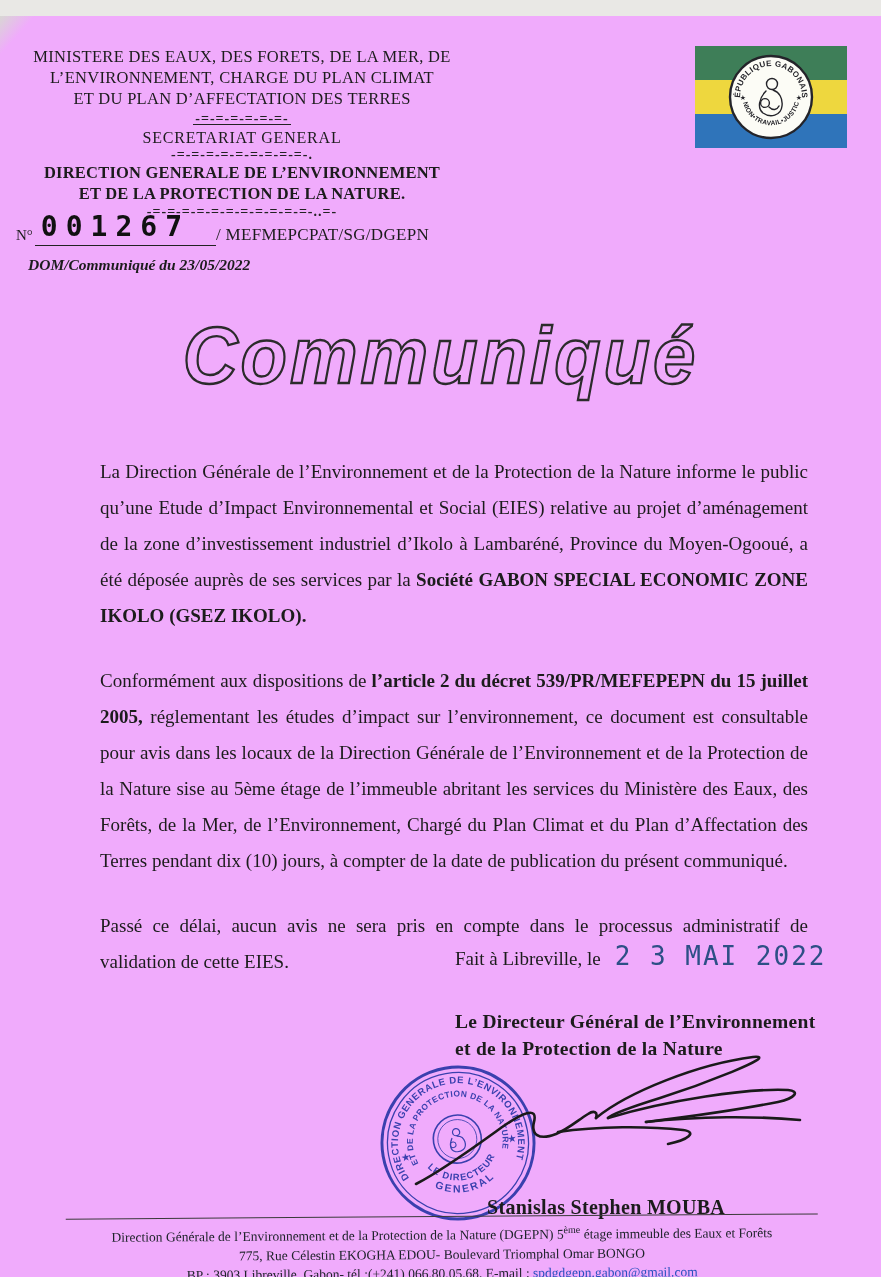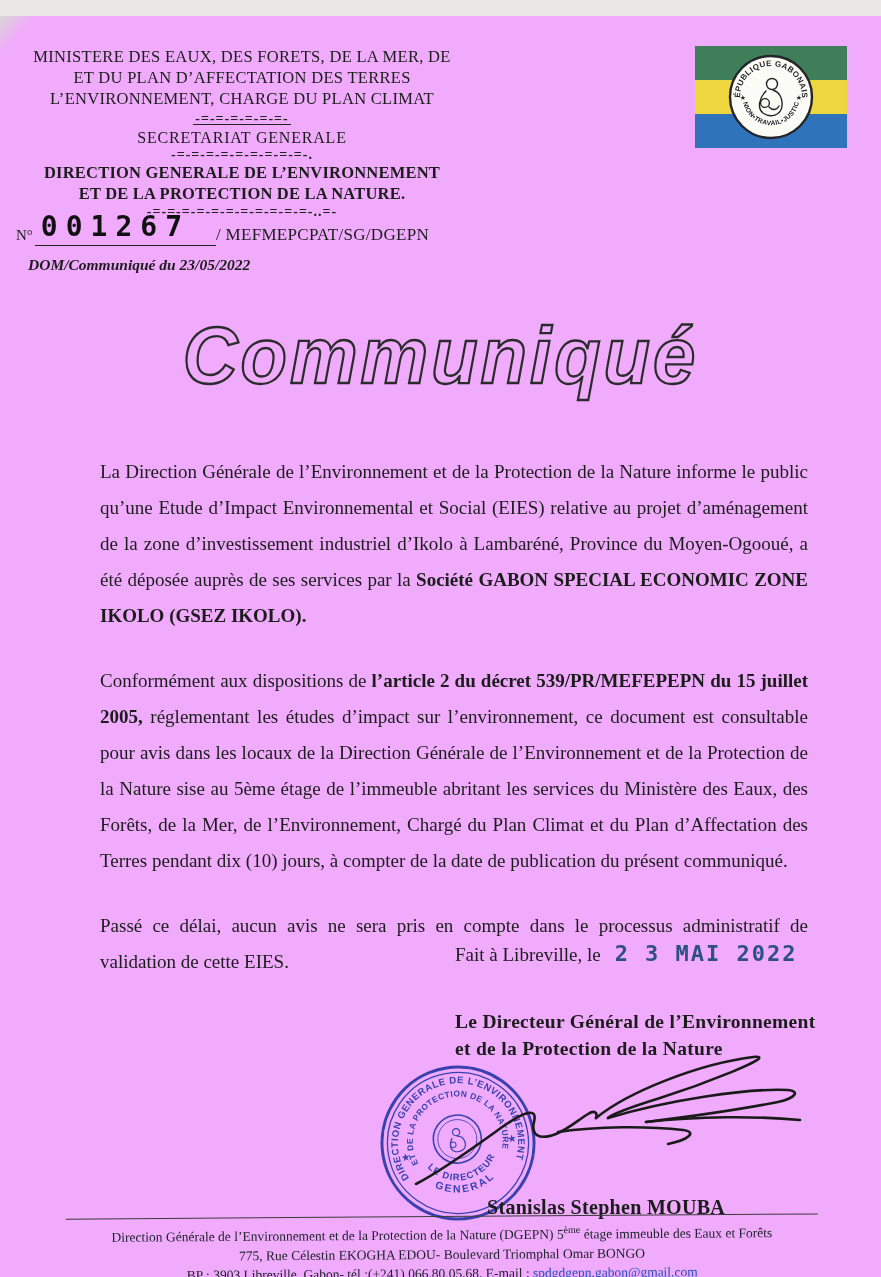--- a/index.html
+++ b/index.html
@@ -45,21 +45,21 @@
   }
   
   .body-text{position:absolute;top:438px;left:100px;width:708px;}
   .body-text p{
     margin:0 0 29px 0;font-size:19px;line-height:36px;text-align:justify;
   }
   .b{font-weight:bold;}
   
   .place-date{position:absolute;top:925px;left:455px;font-size:19px;white-space:nowrap;}
   .date-stamp{
-    font-family:"DejaVu Sans Mono",monospace;font-weight:bold;font-size:22px;
+    font-family:"DejaVu Sans Mono",monospace;font-weight:normal;font-size:26px;
     color:#2d4f86;letter-spacing:2px;margin-left:14px;
   }
   .signer-title{position:absolute;top:992px;left:455px;font-size:19.5px;font-weight:bold;line-height:27px;letter-spacing:.3px;}
   .stamp-wrap{position:absolute;top:1046px;left:378px;width:160px;height:162px;transform:rotate(-10deg);opacity:.92;}
   .signature-wrap{position:absolute;top:1032px;left:398px;width:430px;height:150px;}
   .signer-name{position:absolute;top:1180px;left:487px;font-size:20px;font-weight:bold;letter-spacing:.3px;}
   
   .footer{
     position:absolute;top:1200px;left:66px;width:752px;text-align:center;
     border-top:1.5px solid #3a3a3a;padding-top:4px;
@@ -70,24 +70,24 @@
   .footer sup{font-size:10px;}
 </style>
 </head>
 <body>
 
 <div class="page">
   <div class="crease"></div>
 
   <div class="letterhead">
     <div class="ministry-line">MINISTERE DES EAUX, DES FORETS, DE LA MER, DE</div>
+    <div class="ministry-line">L’ENVIRONNEMENT, CHARGE DU PLAN CLIMAT</div>
     <div class="ministry-line">ET DU PLAN D’AFFECTATION DES TERRES</div>
-    <div class="ministry-line">L’ENVIRONNEMENT, CHARGE DU PLAN CLIMAT</div>
     <div><span class="sep sep1">-=-=-=-=-=-=-</span></div>
-    <div class="secretariat">SECRETARIAT GENERALE</div>
+    <div class="secretariat">SECRETARIAT GENERAL</div>
     <div class="sep">-=-=-=-=-=-=-=-=-=-.</div>
     <div class="direction-line">DIRECTION GENERALE DE L’ENVIRONNEMENT</div>
     <div class="direction-line">ET DE LA PROTECTION DE LA NATURE.</div>
     <div class="sep">-=-=-=-=-=-=-=-=-=-=-=-..=-</div>
   </div>
 
   <div class="emblem">
     <svg width="152" height="102" viewBox="0 0 152 102">
       <rect x="0" y="0" width="152" height="34" fill="#3e7e58"></rect>
       <rect x="0" y="34" width="152" height="34" fill="#eed73e"></rect>

